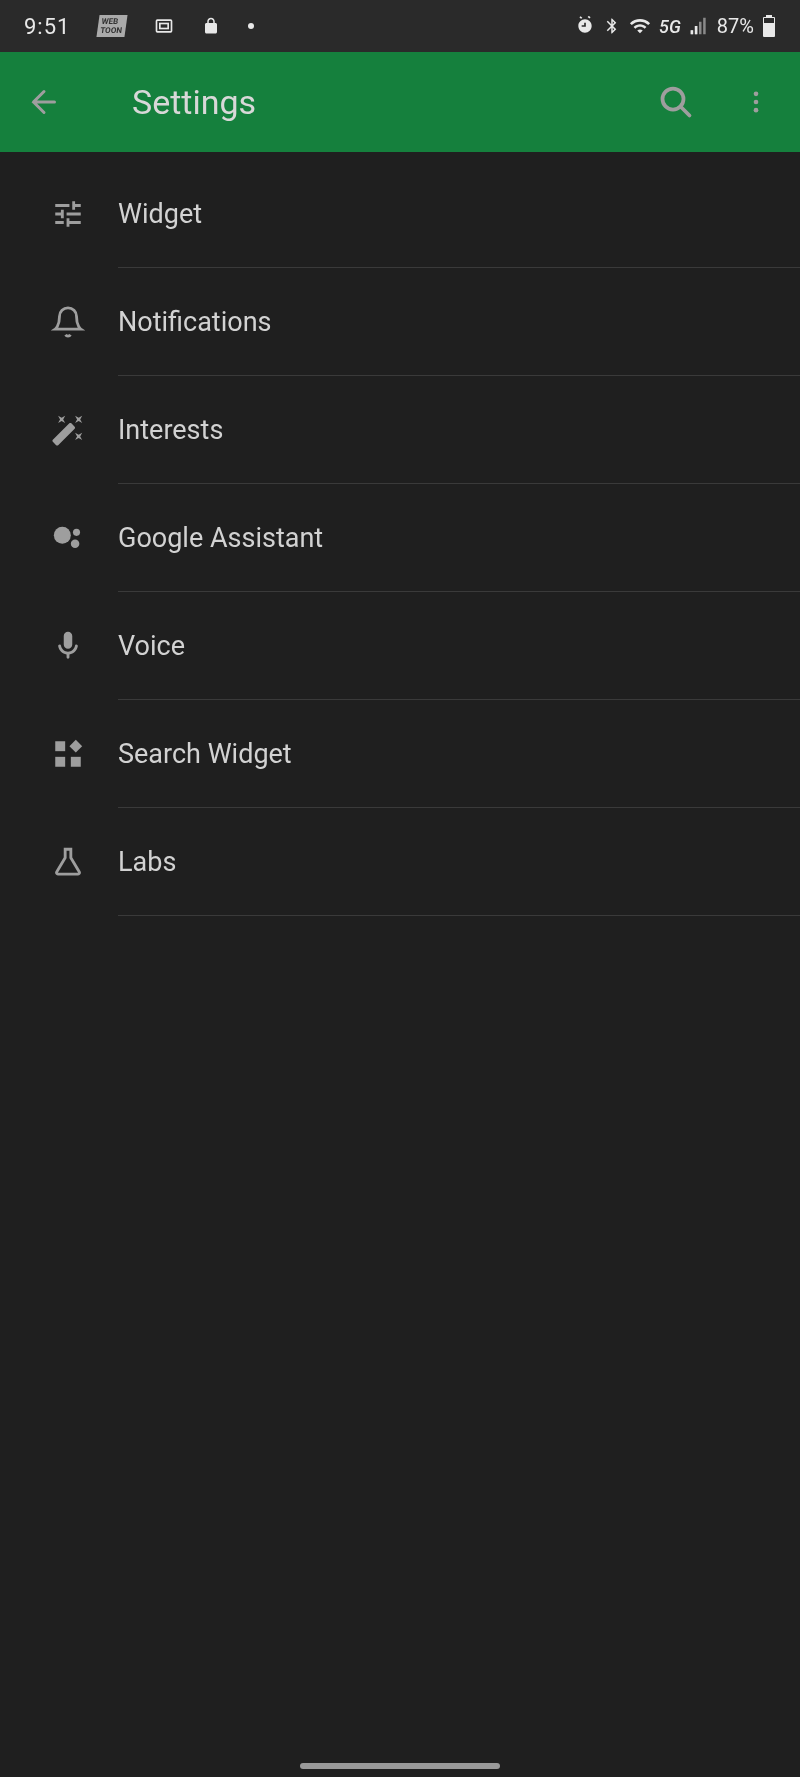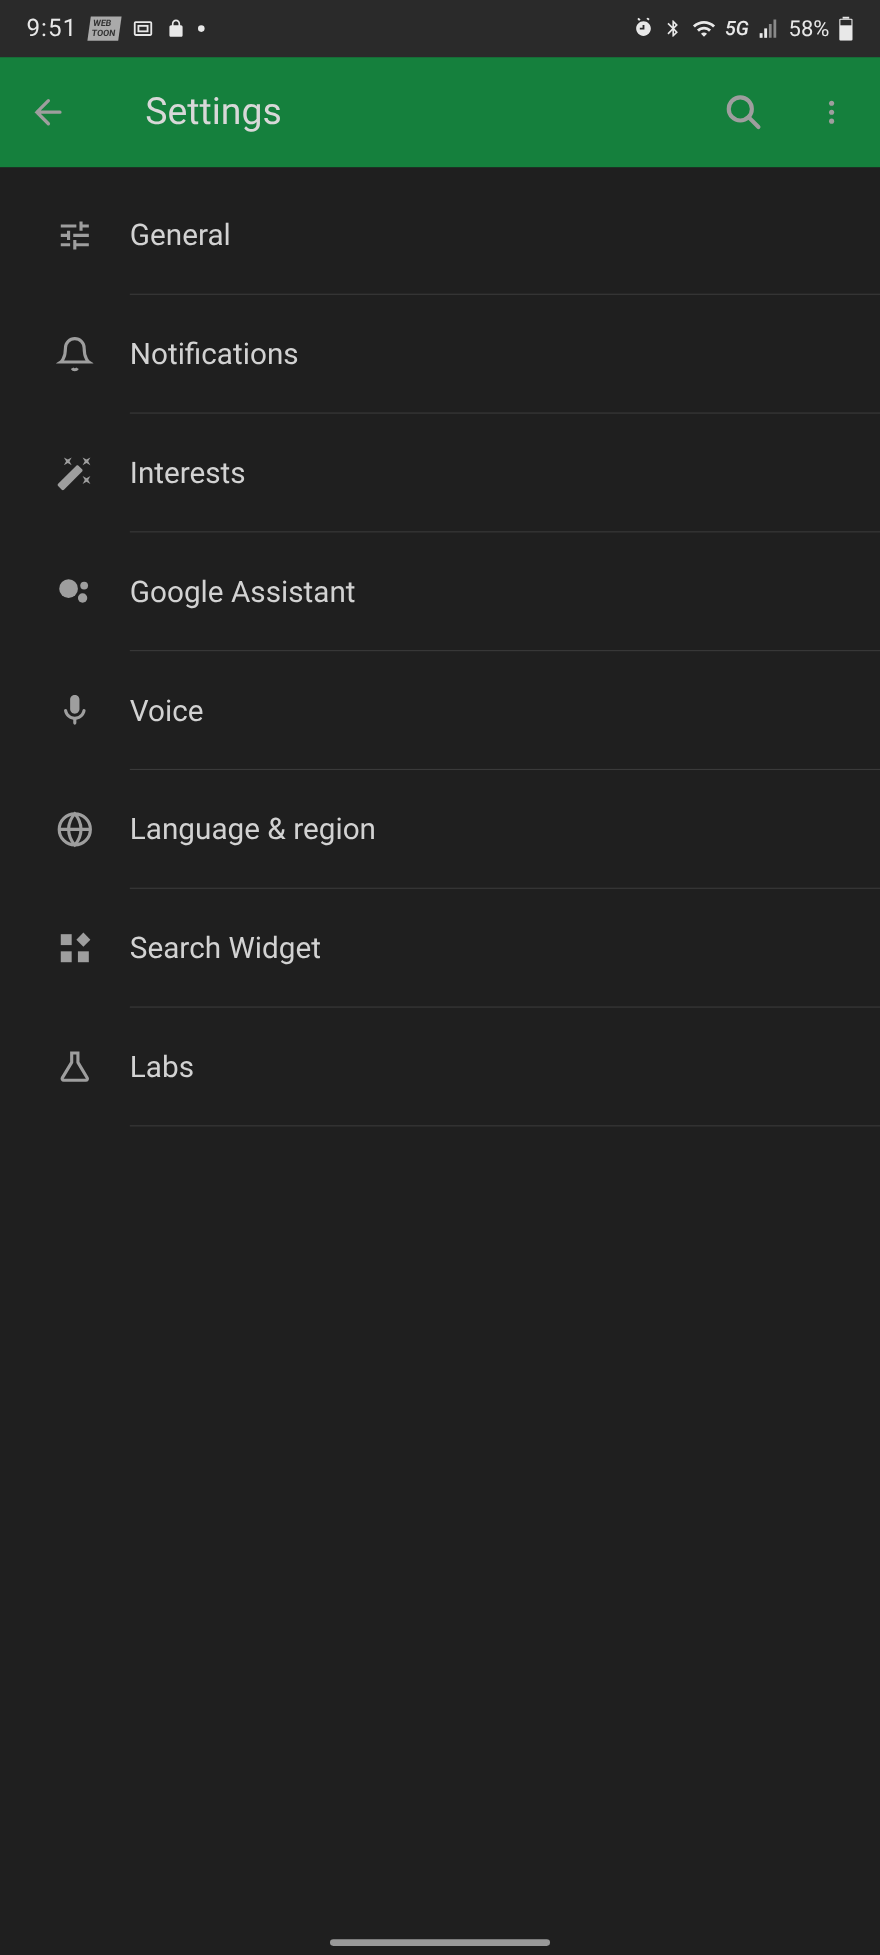--- a/index.html
+++ b/index.html
@@ -21,21 +21,21 @@
       display: flex;
       align-items: center;
       justify-content: space-between;
       padding: 0 24px;
       font-size: 22px;
       color: #e8e8e8;
     }
     .status-left {
       display: flex;
       align-items: center;
-      gap: 11px;
+      gap: 28px;
     }
     .status-right {
       display: flex;
       align-items: center;
       gap: 8px;
     }
     .status-time {
       font-weight: 400;
       letter-spacing: 1px;
     }
@@ -182,21 +182,21 @@
           <path d="M1 9l2 2c4.97-4.97 13.03-4.97 18 0l2-2C16.93 2.93 7.08 2.93 1 9zm8 8l3 3 3-3c-1.65-1.66-4.34-1.66-6 0zm-4-4l2 2c2.76-2.76 7.24-2.76 10 0l2-2C15.14 9.14 8.87 9.14 5 13z"></path>
         </svg>
     </span>
     <span class="network-label">5G</span>
     <span class="status-icon">
       <svg width="20" height="20" viewBox="0 0 24 24" fill="currentColor">
           <path d="M2 22h3v-5H2v5zm5 0h3V12H7v10zm5 0h3V7h-3v15zm5 0h3V2h-3v20z" opacity="0.5"></path>
           <path d="M2 22h3v-5H2v5zm5 0h3V12H7v10z"></path>
         </svg>
     </span>
-    <span class="battery-level">58%</span>
+    <span class="battery-level">87%</span>
     <span class="status-icon">
       <svg width="14" height="22" viewBox="0 0 14 22" fill="currentColor">
           <rect x="1" y="2" width="12" height="20" rx="1"></rect>
           <rect x="4" y="0" width="6" height="2"></rect>
           <rect x="2" y="3" width="10" height="5" fill="#2a2a2a"></rect>
         </svg>
     </span>
   </div>
 </div>
 
@@ -223,21 +223,21 @@
 </div>
 
 <div class="settings-list">
 
   <div class="settings-item">
     <div class="item-icon">
       <svg width="34" height="34" viewBox="0 0 24 24" fill="currentColor">
           <path d="M3 17v2h6v-2H3zM3 5v2h10V5H3zm10 16v-2h8v-2h-8v-2h-2v6h2zM7 9v2H3v2h4v2h2V9H7zm14 4v-2H11v2h10zm-6-4h2V7h4V5h-4V3h-2v6z"></path>
         </svg>
     </div>
-    <div class="item-label">General</div>
+    <div class="item-label">Widget</div>
   </div>
 
   <div class="settings-item">
     <div class="item-icon">
       <svg width="34" height="34" viewBox="0 0 24 24" fill="none" stroke="currentColor" stroke-width="2">
           <path d="M18 8A6 6 0 0 0 6 8c0 7-3 9-3 9h18s-3-2-3-9M13.73 21a2 2 0 0 1-3.46 0"></path>
         </svg>
     </div>
     <div class="item-label">Notifications</div>
   </div>
@@ -264,30 +264,20 @@
 
   <div class="settings-item">
     <div class="item-icon">
       <svg width="34" height="34" viewBox="0 0 24 24" fill="currentColor">
           <path d="M12 14c1.66 0 3-1.34 3-3V5c0-1.66-1.34-3-3-3S9 3.34 9 5v6c0 1.66 1.34 3 3 3zm5.91-3c-.49 0-.9.36-.98.85C16.52 14.2 14.47 16 12 16s-4.52-1.8-4.93-4.15c-.08-.49-.49-.85-.98-.85-.61 0-1.09.54-1 1.14.49 3 2.89 5.35 5.91 5.78V20c0 .55.45 1 1 1s1-.45 1-1v-2.08c3.02-.43 5.42-2.78 5.91-5.78.1-.6-.39-1.14-1-1.14z"></path>
         </svg>
     </div>
     <div class="item-label">Voice</div>
   </div>
 
-  <div class="settings-item">
-    <div class="item-icon">
-      <svg width="34" height="34" viewBox="0 0 24 24" fill="none" stroke="currentColor" stroke-width="2">
-          <circle cx="12" cy="12" r="10"></circle>
-          <line x1="2" y1="12" x2="22" y2="12"></line>
-          <path d="M12 2a15.3 15.3 0 0 1 4 10 15.3 15.3 0 0 1-4 10 15.3 15.3 0 0 1-4-10 15.3 15.3 0 0 1 4-10z"></path>
-        </svg>
-    </div>
-    <div class="item-label">Language &amp; region</div>
-  </div>
 
   <div class="settings-item">
     <div class="item-icon">
       <svg width="34" height="34" viewBox="0 0 24 24" fill="currentColor">
           <rect x="3" y="3" width="7" height="7"></rect>
           <rect x="3" y="14" width="7" height="7"></rect>
           <rect x="14" y="14" width="7" height="7"></rect>
           <path d="M17.5 2 L22 6.5 L17.5 11 L13 6.5 Z"></path>
         </svg>
     </div>

